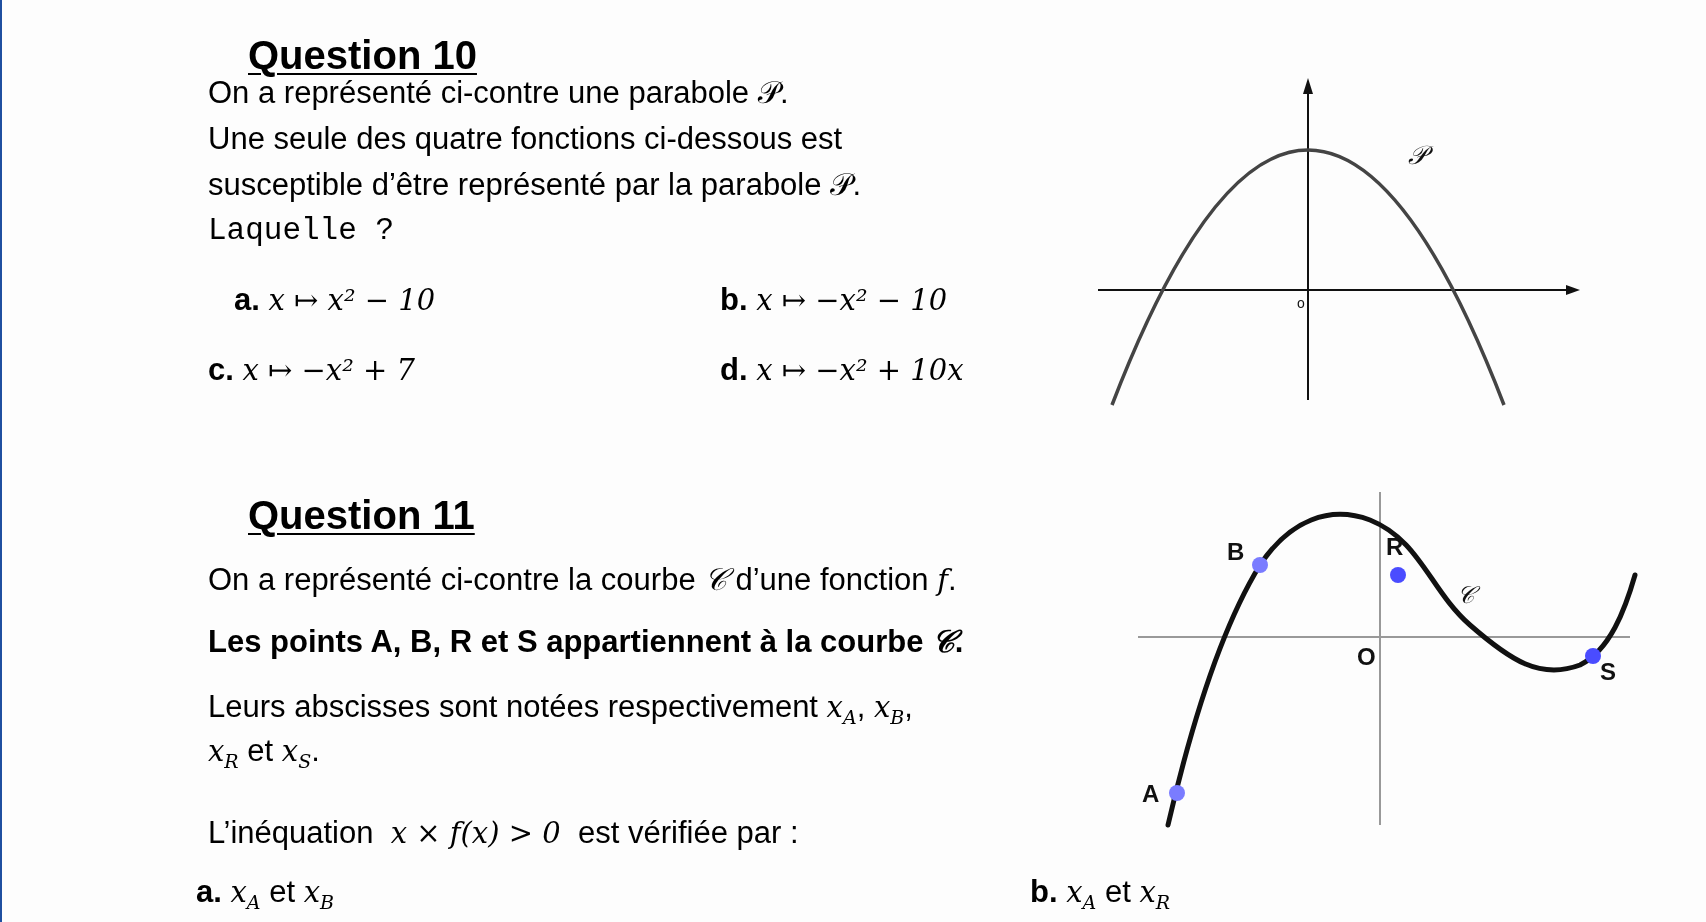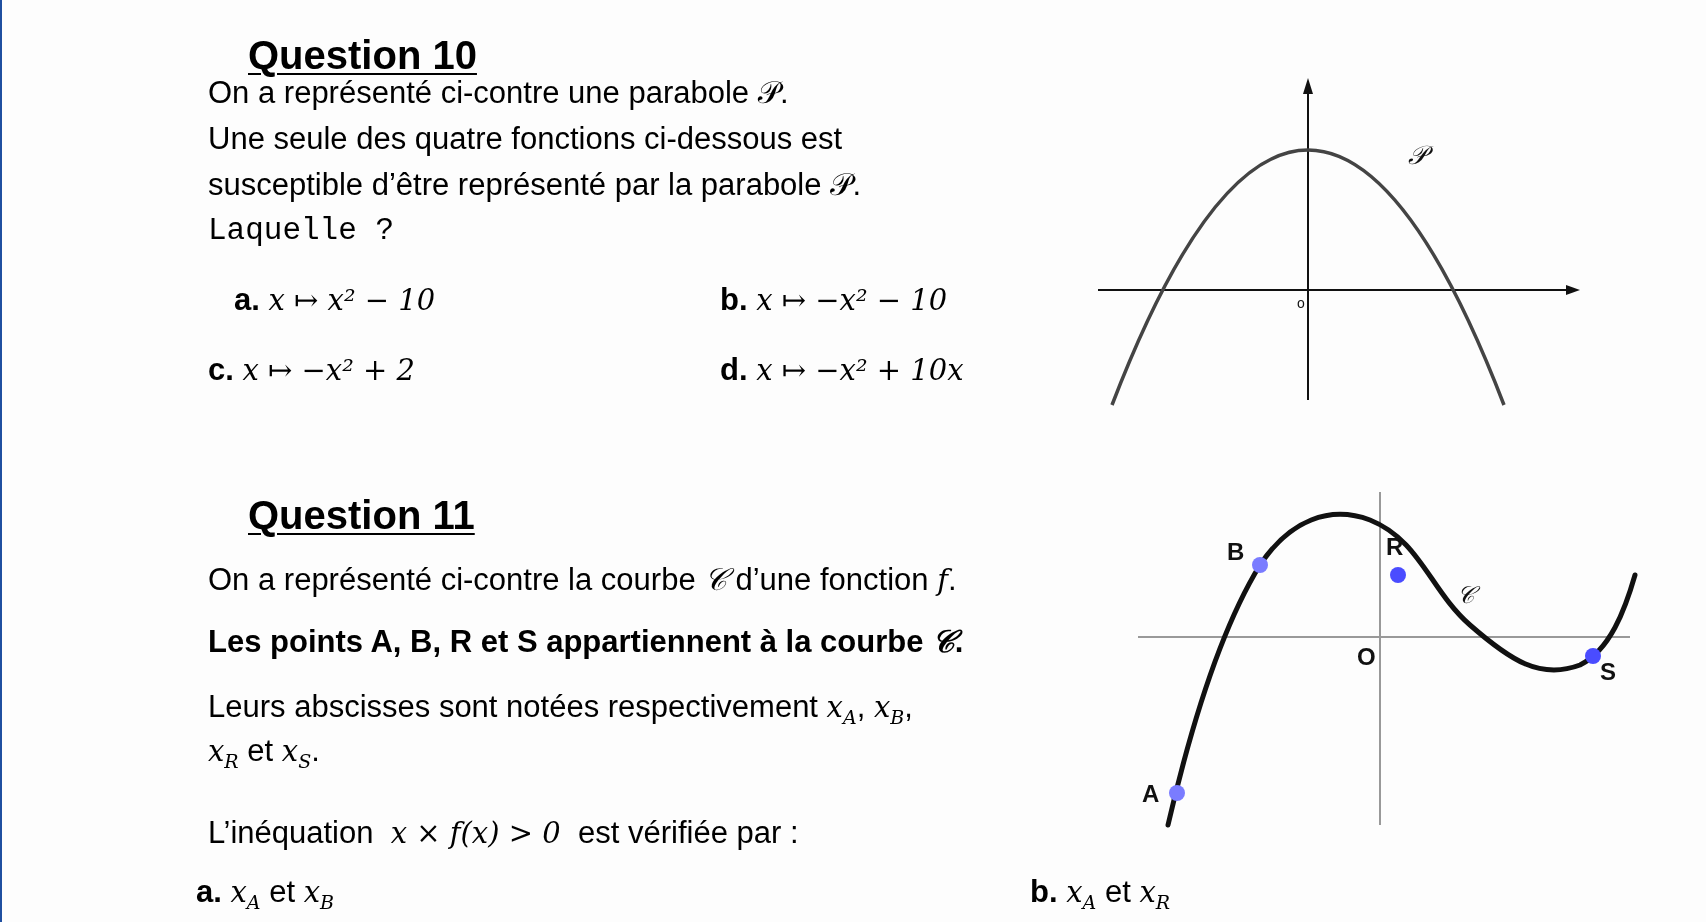--- a/index.html
+++ b/index.html
@@ -32,21 +32,21 @@
 <div class="opt" style="left:208px; top:282px;margin-left:26px;">
   <span class="lbl">a.</span>
   <span class="math">x ↦ x² − 10</span>
 </div>
 <div class="opt" style="left:720px; top:282px;text-align:center;">
   <span class="lbl">b.</span>
   <span class="math">x ↦ −x² − 10</span>
 </div>
 <div class="opt" style="left:208px; top:352px;">
   <span class="lbl">c.</span>
-  <span class="math">x ↦ −x² + 2</span>
+  <span class="math">x ↦ −x² + 7</span>
 </div>
 <div class="opt" style="left:720px; top:352px;">
   <span class="lbl">d.</span>
   <span class="math">x ↦ −x² + 10x</span>
 </div>
 
 <svg class="graph" style="left:1090px; top:70px;" width="500" height="340" viewBox="0 0 500 340">
 
   <line x1="8" y1="220" x2="480" y2="220" stroke="#111" stroke-width="2"></line>
   <polygon points="490,220 476,215 476,225" fill="#111"></polygon>

